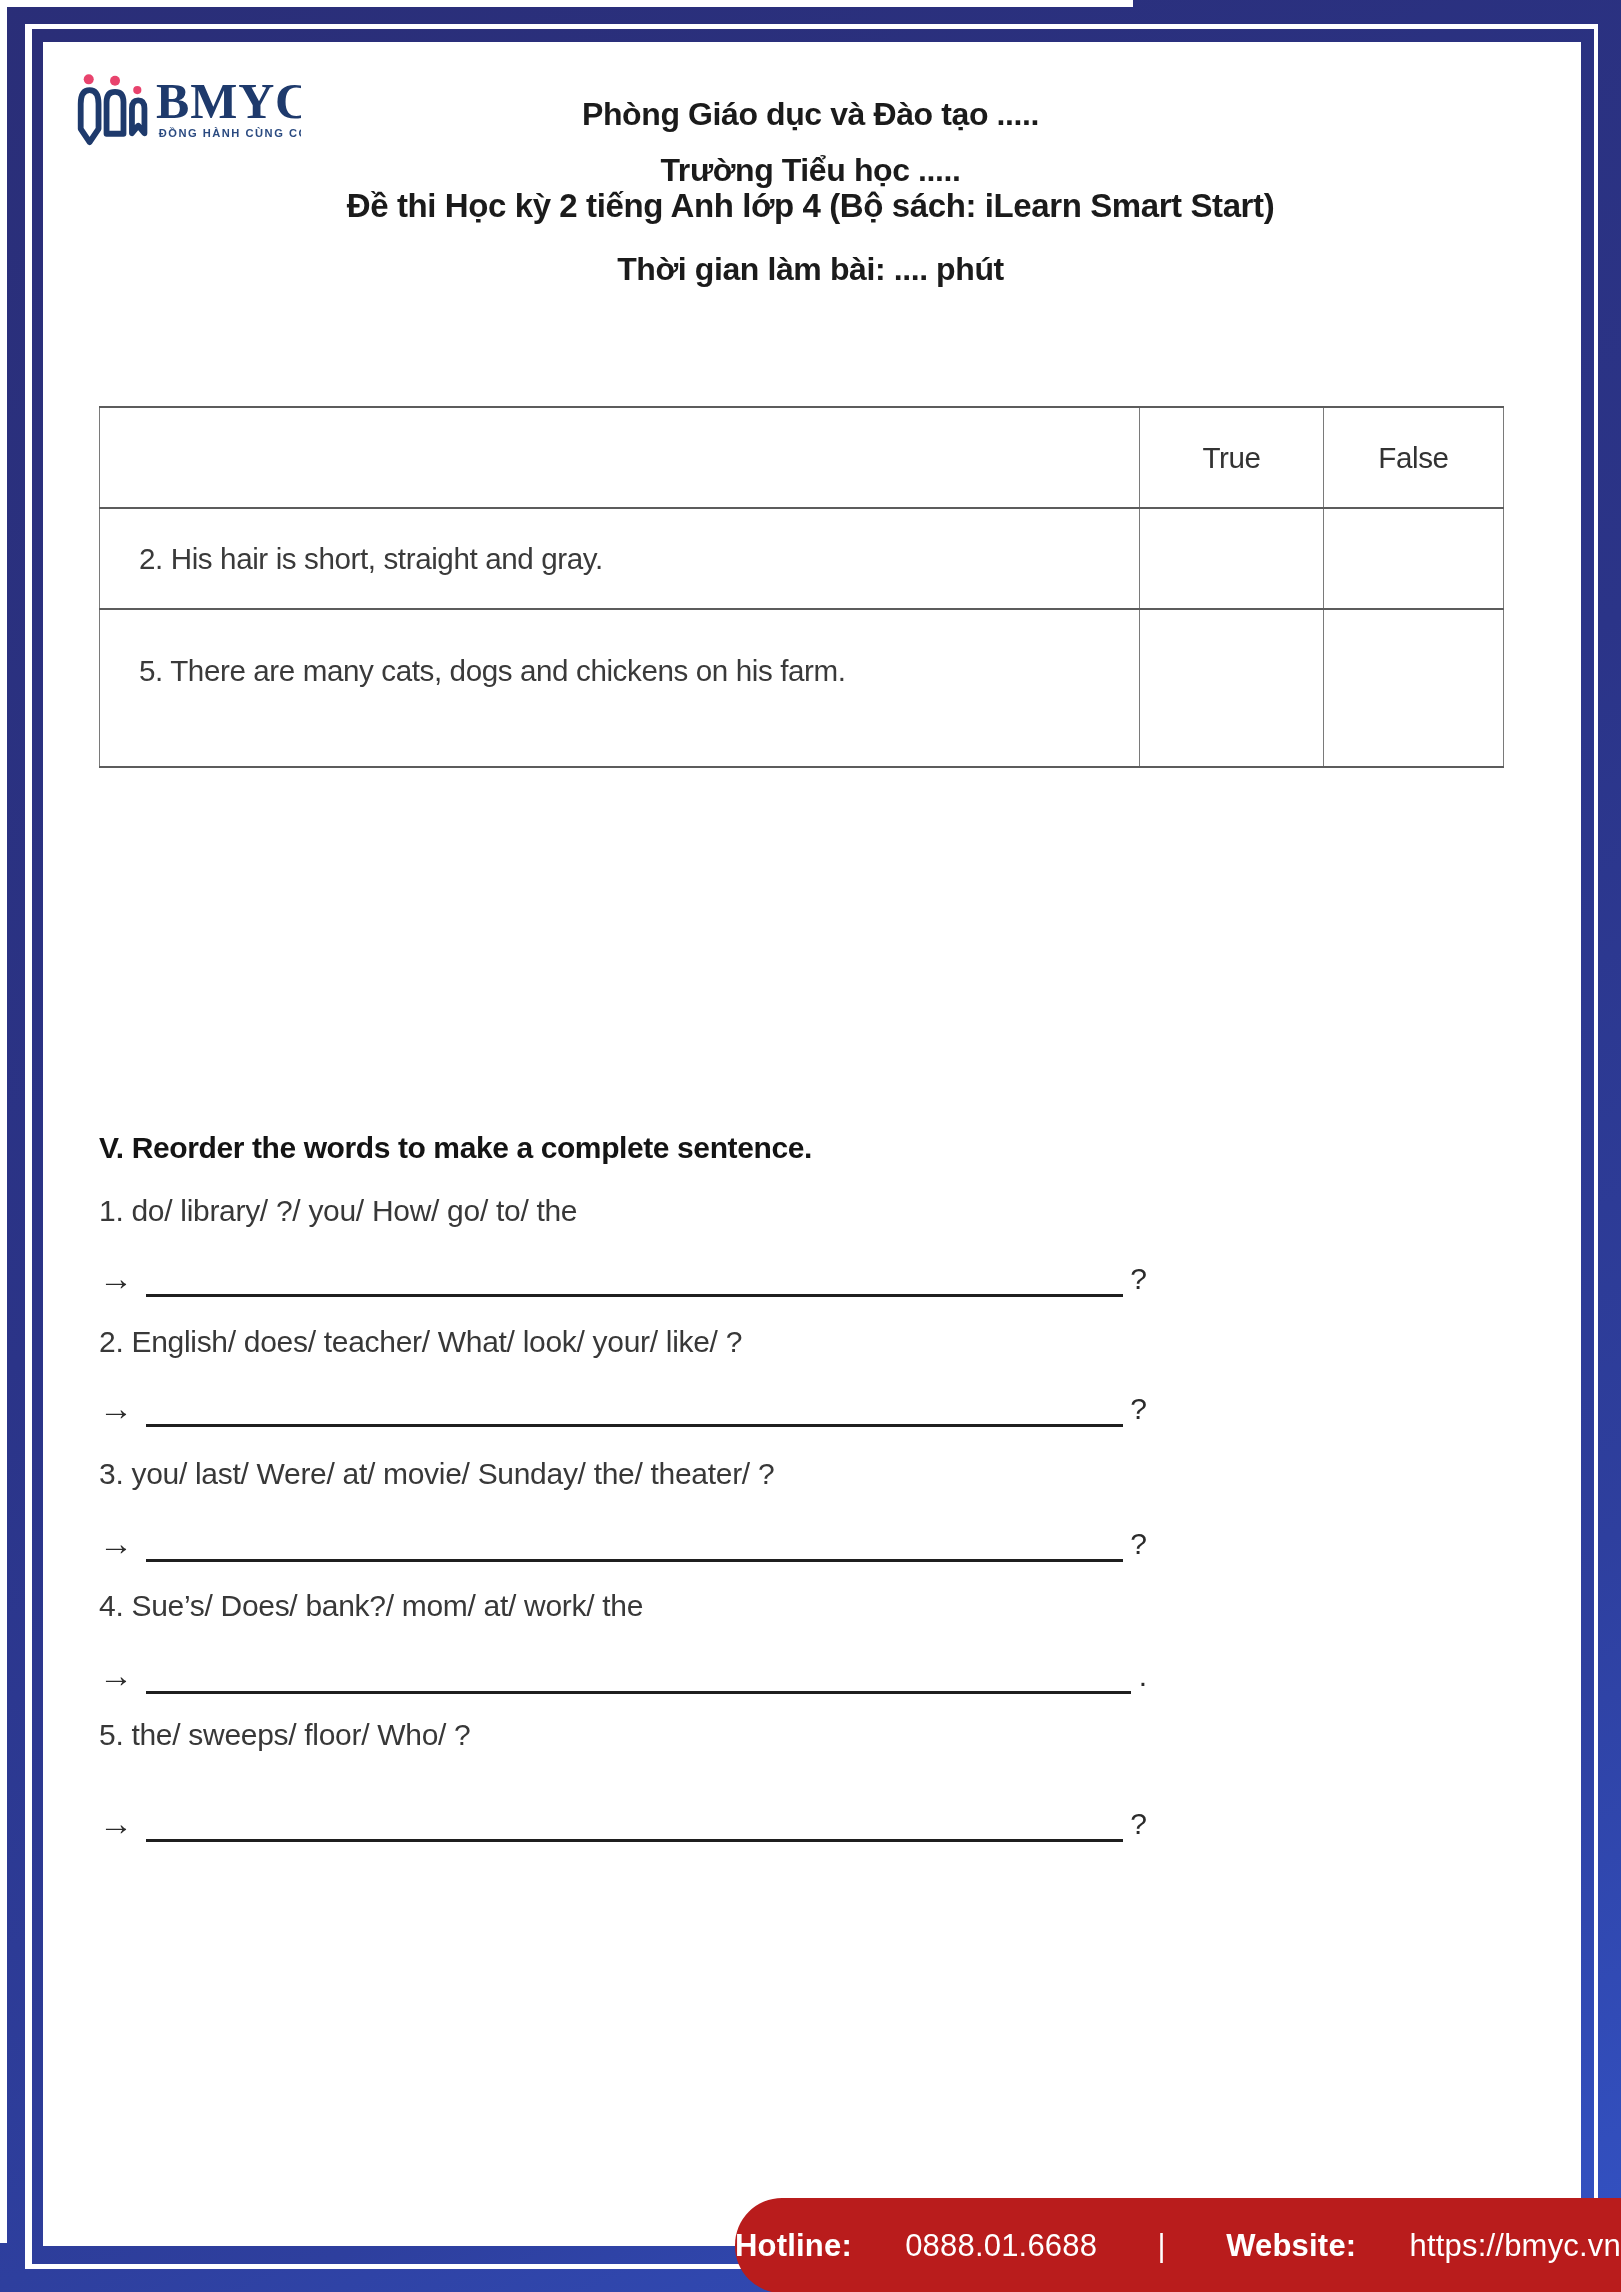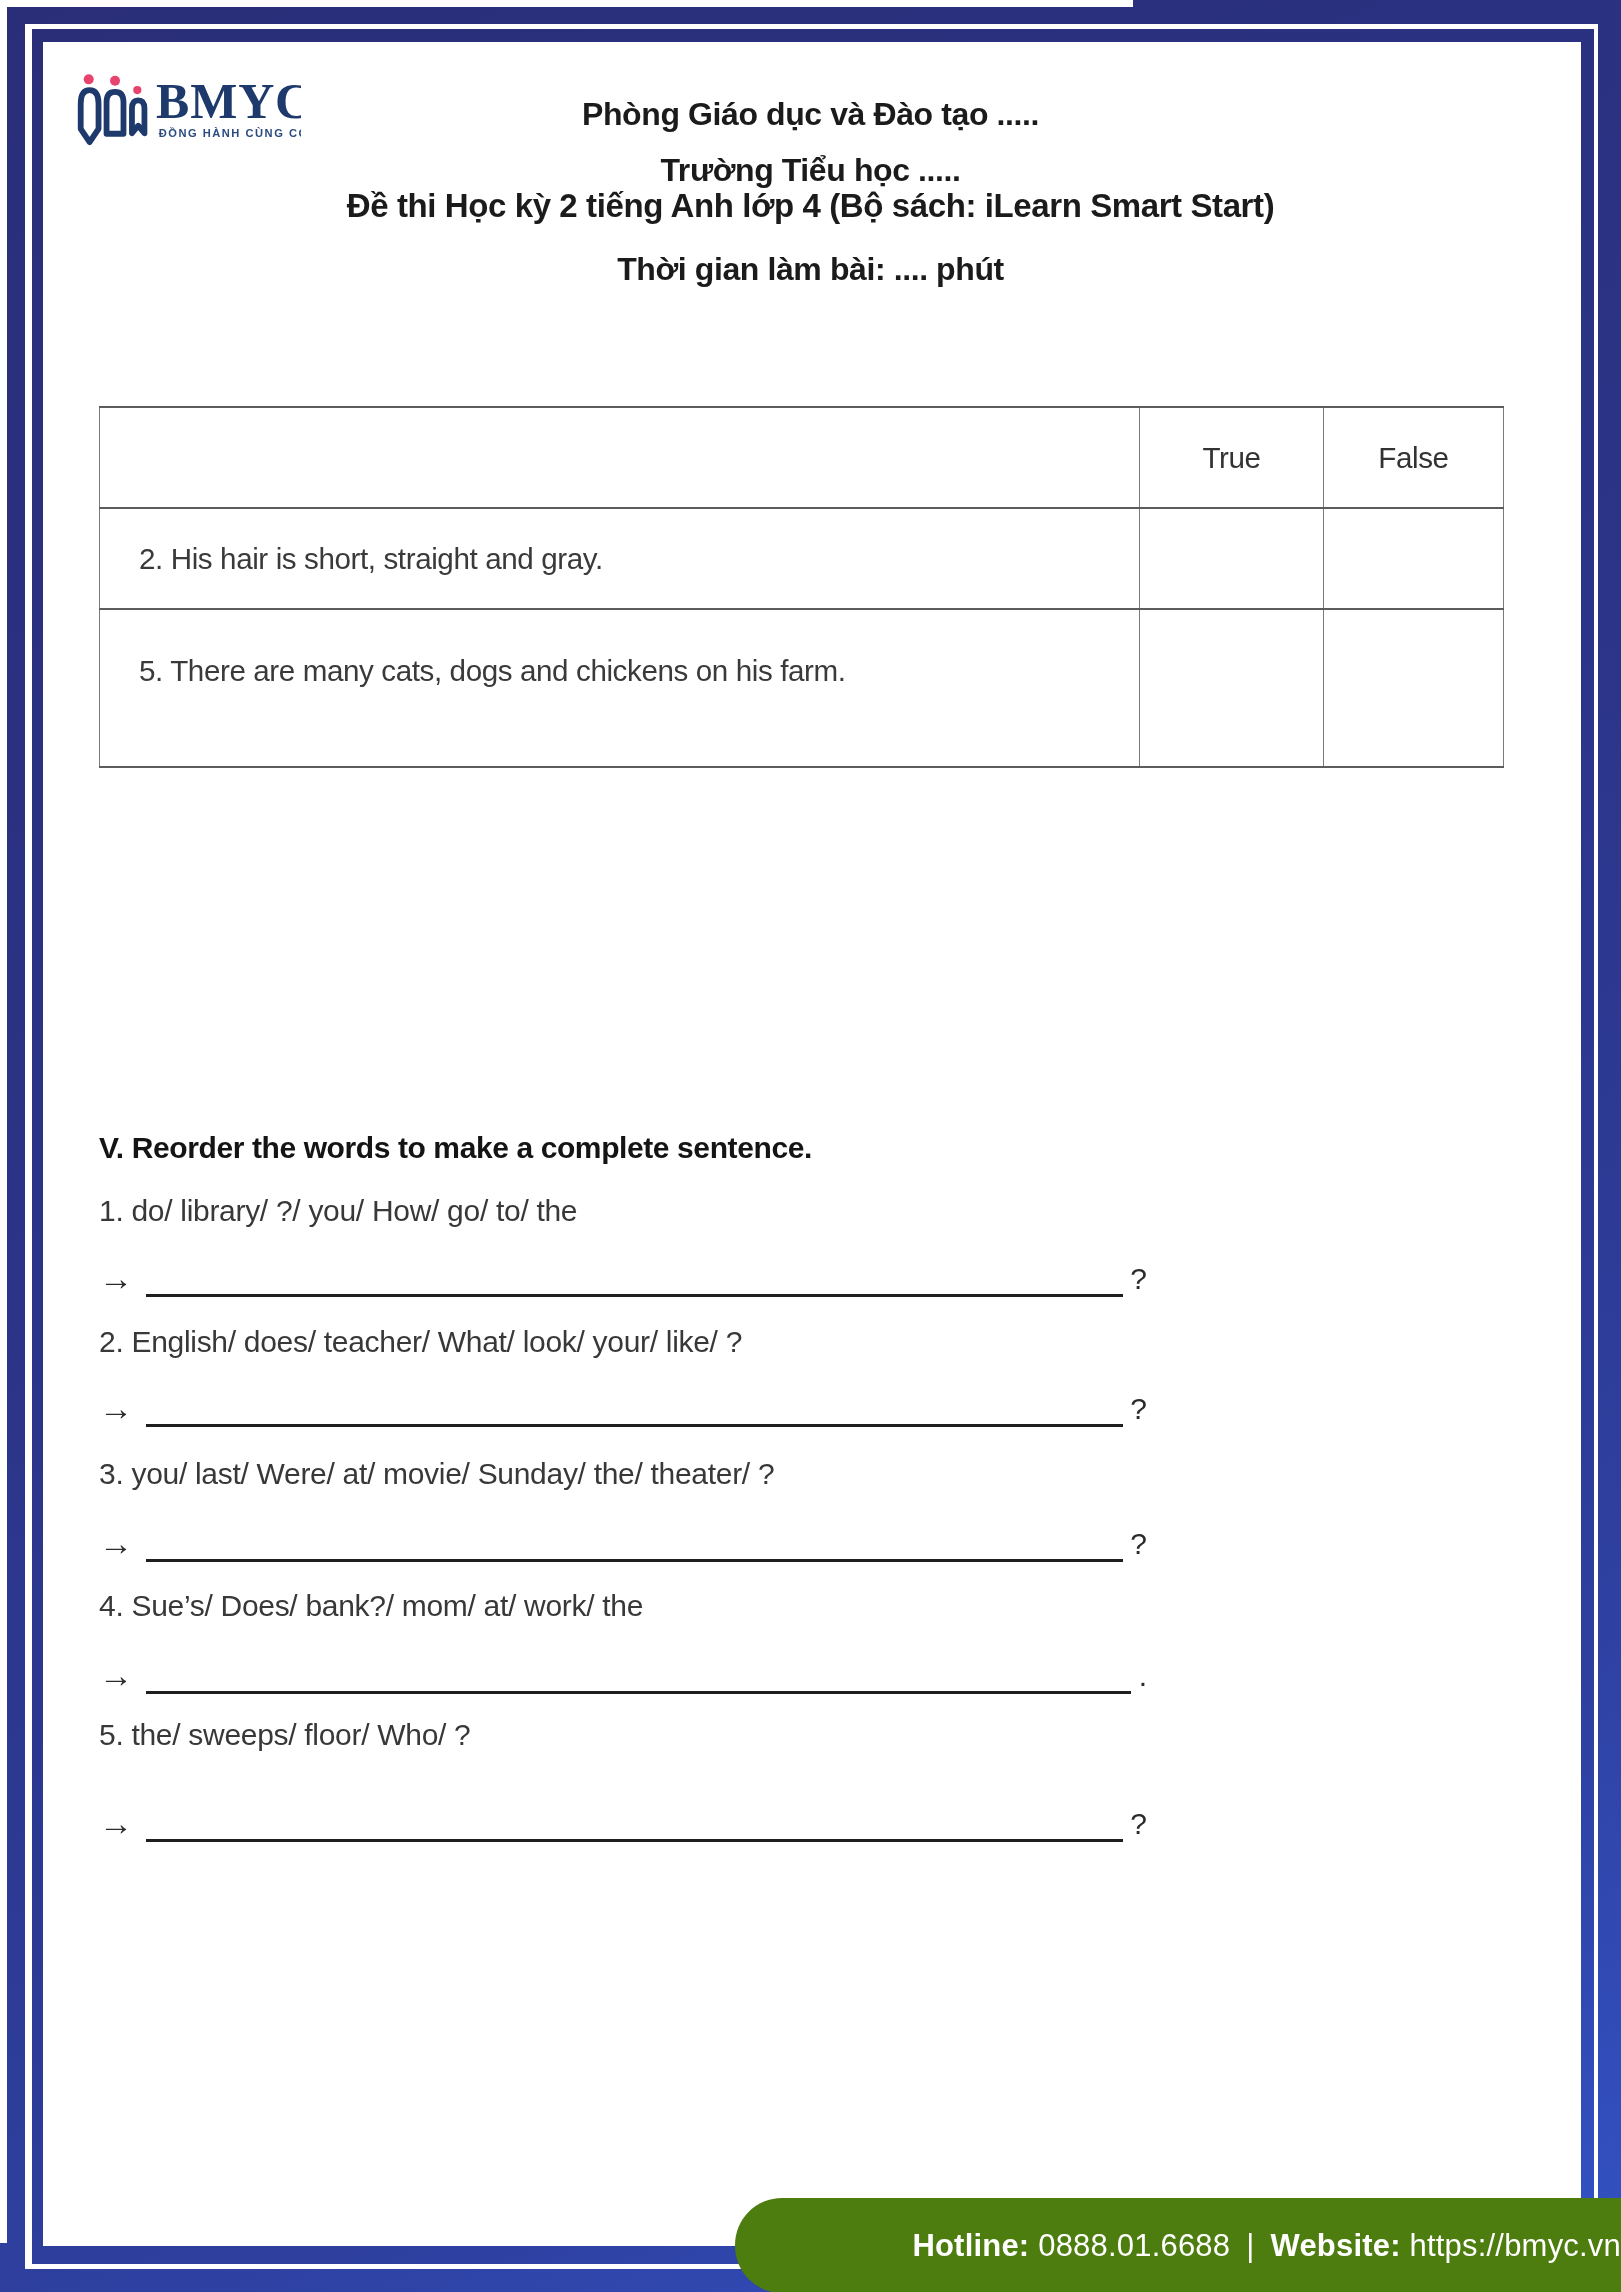--- a/index.html
+++ b/index.html
@@ -81,23 +81,23 @@
     flex:1;height:100%;
     border-bottom:3.6px solid #1f1f1f;
   }
   .answer-line .terminal{
     font-size:30px;color:#2b2b2b;line-height:27px;margin:0 0 5.4px 7.2px;
   }
 
   
   .footer-bar{
     position:absolute;left:735px;top:2198px;right:0;height:95px;
-    background:#4d7c0f;
+    background:#b91c1c;
     border-radius:47px 0 0 47px;
-    display:flex;align-items:center;justify-content:flex-end;
+    display:flex;align-items:center;justify-content:space-between;
     z-index:20;
     color:#ffffff;font-size:31px;letter-spacing:0.2px;
     white-space:pre;
   }
   .footer-bar .b{font-weight:700;}
   .footer-bar .sep{font-weight:300;padding:0 16px;}
 
   
   .logo-wrap{left:77px;top:70px;width:224px;height:82px;}
 </style>

